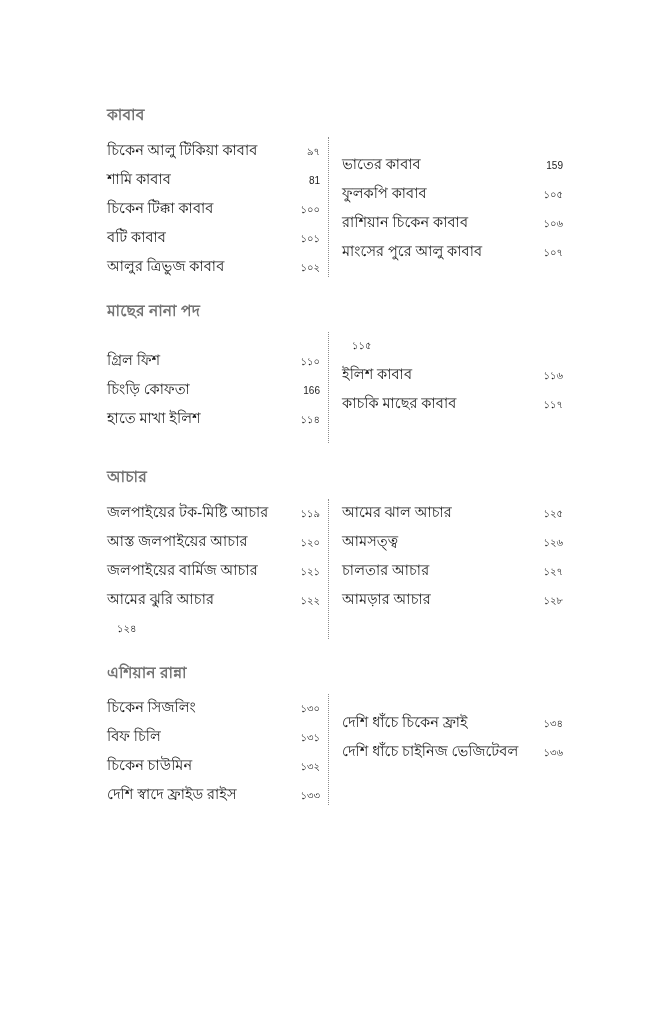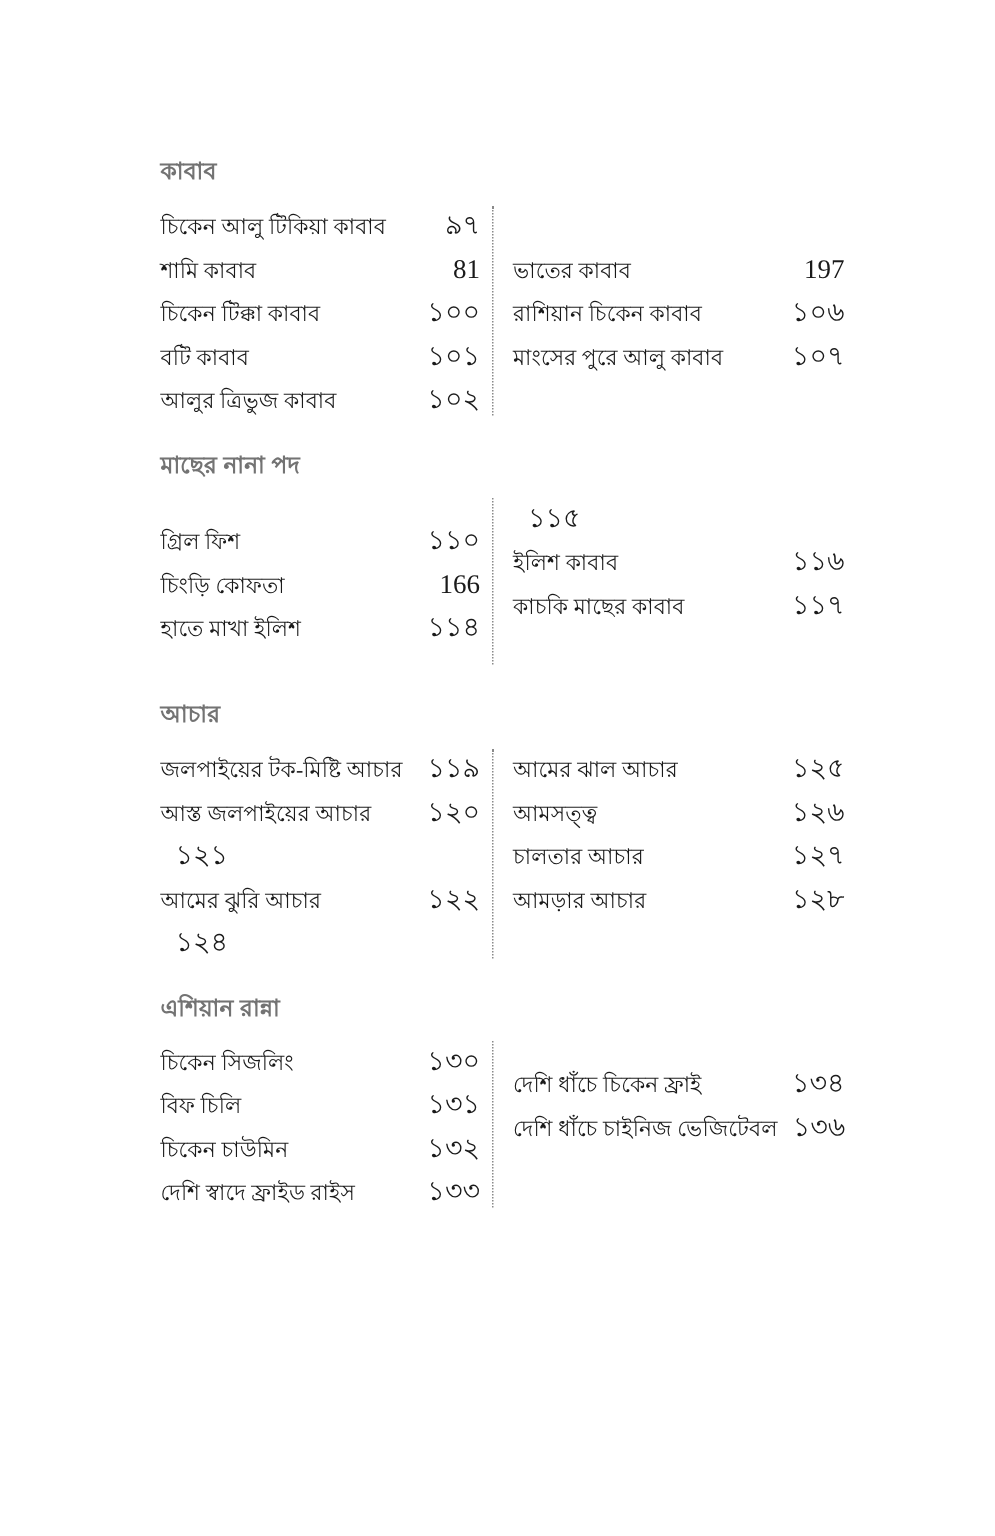--- a/index.html
+++ b/index.html
@@ -86,22 +86,22 @@
   }
 
   .entry-title {
     font-size: 14.5px;
     font-family: "Liberation Serif", "DejaVu Serif", serif;
     letter-spacing: 0.1px;
     overflow: visible;
   }
 
   .entry-page {
-    font-size: 18px;
-    font-family: Liberation Serif, serif;
+    font-size: 10px;
+    font-family: Liberation Sans, sans-serif;
     padding-left: 10px;
     text-align: right;
     flex: 0 0 auto;
   }
 
   
   .entry.empty {
     visibility: hidden;
   }
 </style>
@@ -132,21 +132,25 @@
               <span class="entry-page">১০১</span>
             </div>
             <div class="entry">
               <span class="entry-title">আলুর ত্রিভুজ কাবাব</span>
               <span class="entry-page">১০২</span>
             </div>
           </div>
           <div class="col col-right">
             <div class="entry">
               <span class="entry-title">ভাতের কাবাব</span>
-              <span class="entry-page">197</span>
+              <span class="entry-page">159</span>
+            </div>
+            <div class="entry">
+              <span class="entry-title">ফুলকপি কাবাব</span>
+              <span class="entry-page">১০৫</span>
             </div>
             <div class="entry">
               <span class="entry-title">রাশিয়ান চিকেন কাবাব</span>
               <span class="entry-page">১০৬</span>
             </div>
             <div class="entry">
               <span class="entry-title">মাংসের পুরে আলু কাবাব</span>
               <span class="entry-page">১০৭</span>
             </div>
           </div>
@@ -196,20 +200,21 @@
           <div class="col col-left">
             <div class="entry">
               <span class="entry-title">জলপাইয়ের টক-মিষ্টি আচার</span>
               <span class="entry-page">১১৯</span>
             </div>
             <div class="entry">
               <span class="entry-title">আস্ত জলপাইয়ের আচার</span>
               <span class="entry-page">১২০</span>
             </div>
             <div class="entry">
+              <span class="entry-title">জলপাইয়ের বার্মিজ আচার</span>
               <span class="entry-page">১২১</span>
             </div>
             <div class="entry">
               <span class="entry-title">আমের ঝুরি আচার</span>
               <span class="entry-page">১২২</span>
             </div>
             <div class="entry">
               <span class="entry-page">১২৪</span>
             </div>
           </div>

